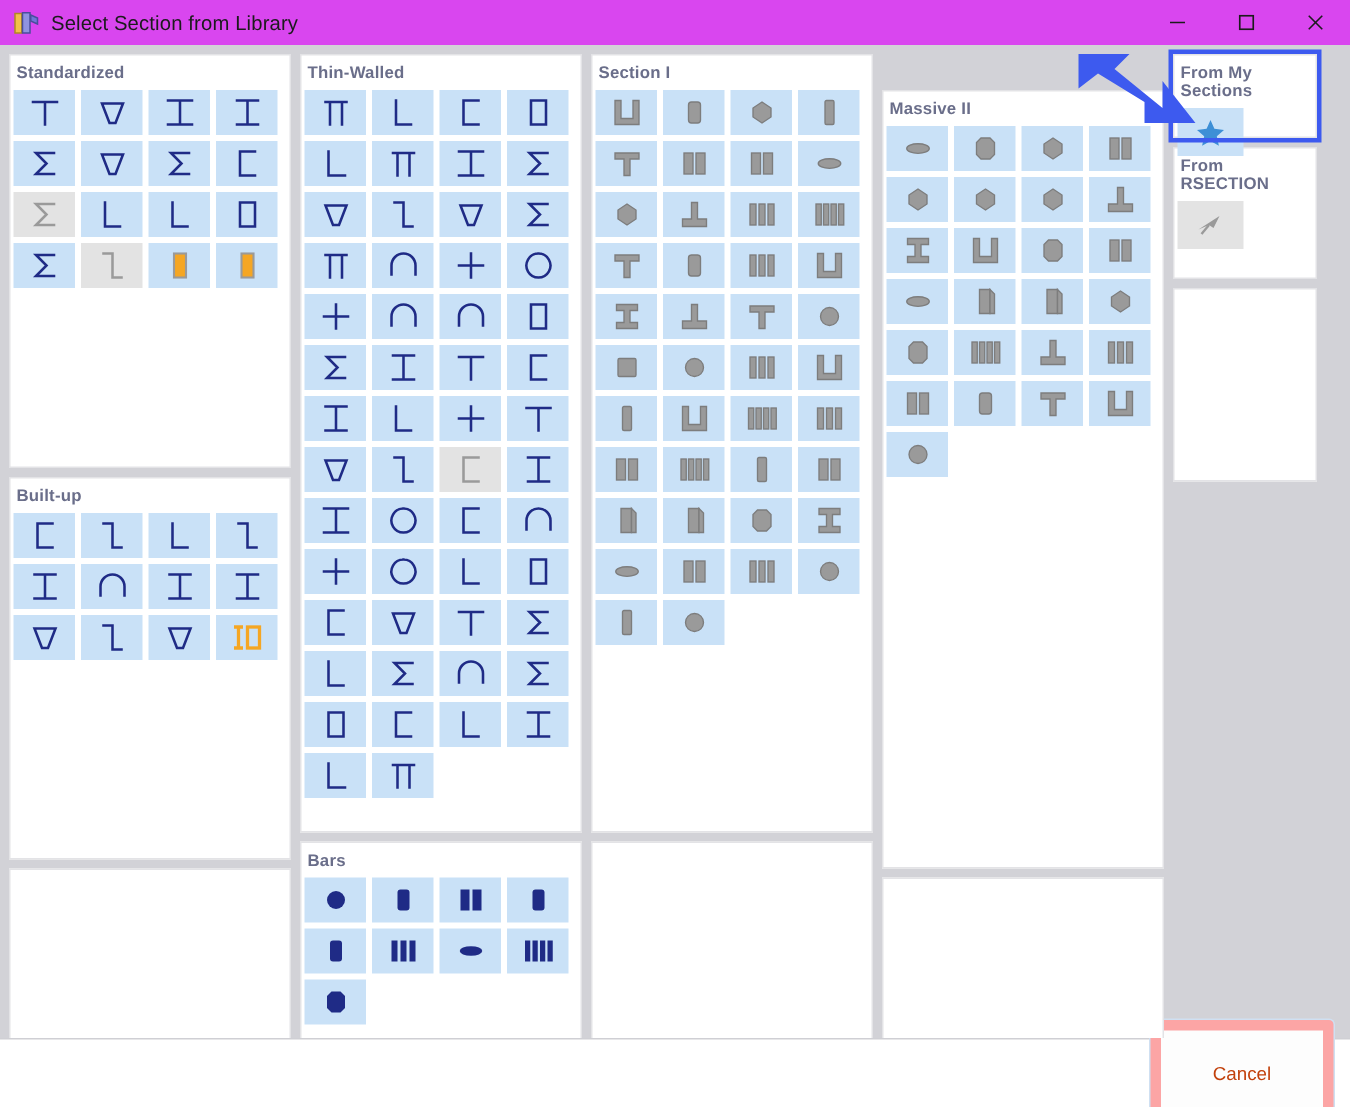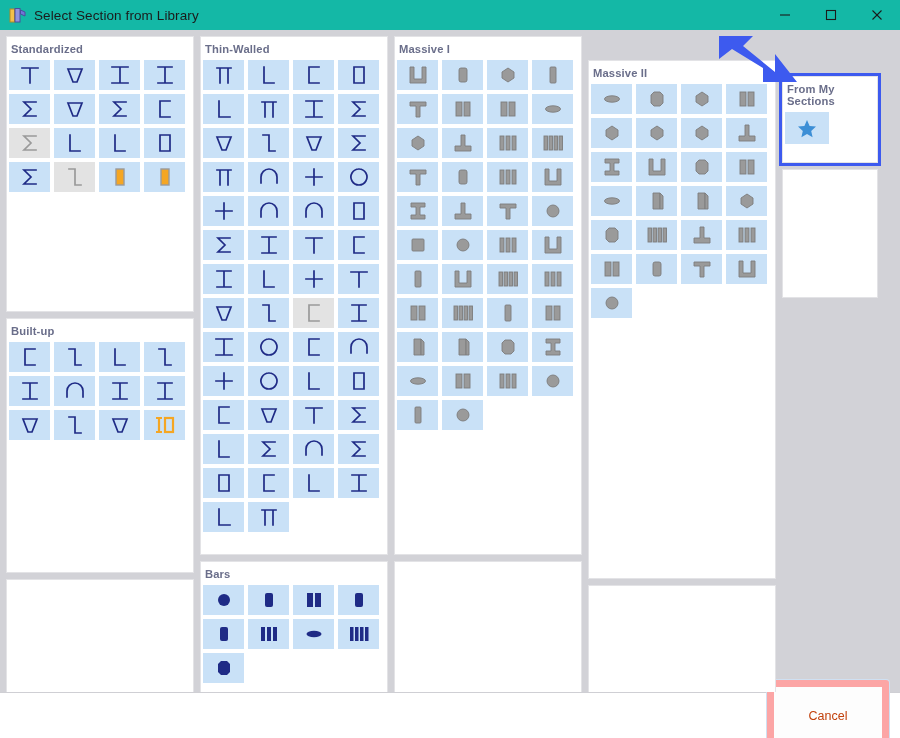--- a/index.html
+++ b/index.html
@@ -5,21 +5,21 @@
   html,body{margin:0;padding:0;}
   body{
     width:900px;height:738px;overflow:hidden;
     background:#d2d2d7;
     font-family:"Liberation Sans","DejaVu Sans",sans-serif;
     -webkit-font-smoothing:antialiased;
   }
   .window{position:relative;width:900px;height:738px;background:#d2d2d7;display:flex;flex-direction:column;}
 
   
-  .titlebar{height:30px;background:#14b8a6;display:flex;align-items:center;flex:none;position:relative;}
+  .titlebar{height:30px;background:#d946ef;display:flex;align-items:center;flex:none;position:relative;}
   .title-left{display:flex;align-items:center;padding-left:9px;gap:8px;}
   .app-icon{width:17px;height:17px;position:relative;flex:none;}
   .title-text{font-size:13.5px;color:#1b1b1b;letter-spacing:.1px;}
   .winctrls{position:absolute;right:0;top:0;height:30px;display:flex;}
   .winbtn{width:46px;height:30px;display:flex;align-items:center;justify-content:center;cursor:default;}
 
   
   .content{flex:1;position:relative;padding:6px 6px 0 6px;box-sizing:border-box;overflow:hidden;}
   .columns{display:flex;gap:6px;align-items:flex-start;}
   .col{display:flex;flex-direction:column;gap:6px;}
@@ -584,21 +584,21 @@
               <div class="tile">
                 <svg width="24" height="22" viewBox="0 0 24 22" fill="#1f2b86" stroke="none" stroke-width="0">
                   <path d="M9 4 H15 L18 7 V15 L15 18 H9 L6 15 V7 Z"></path>
                 </svg>
               </div>
             </div>
           </div>
         </div>
         <div class="col col-wide">
           <div class="panel" style="height: 519px;">
-            <div class="panel-title">Massive I</div>
+            <div class="panel-title">Section I</div>
             <div class="grid">
               <div class="tile">
                 <svg width="24" height="22" viewBox="0 0 24 22" fill="#9a9a9a" stroke="#7d7d7d" stroke-width="0.9">
                   <path d="M4 3 H8 V15 H16 V3 H20 V19 H4 Z"></path>
                 </svg>
               </div>
               <div class="tile">
                 <svg width="24" height="22" viewBox="0 0 24 22" fill="#9a9a9a" stroke="#7d7d7d" stroke-width="0.9">
                   <rect x="8" y="4" width="8" height="14" rx="2"></rect>
                 </svg>
@@ -974,26 +974,37 @@
                   <circle cx="12" cy="11" r="6"></circle>
                 </svg>
               </div>
             </div>
           </div>
           <div class="panel empty" style="height: 135px;">
             <div class="grid"></div>
           </div>
         </div>
         <div class="col col-right">
-          <div class="panel hl" style="height: 87px; margin-top: 40px;">
+          <div class="panel hl" style="height: 56px;">
             <div class="panel-title">From My Sections</div>
             <div class="grid">
               <div class="tile">
                 <svg width="22" height="21" viewBox="0 0 22 21">
     <path d="M11 2 L13.6 7.9 L20 8.6 L15.2 12.9 L16.6 19.2 L11 16 L5.4 19.2 L6.8 12.9 L2 8.6 L8.4 7.9 Z" fill="#3d8fd6"></path>
+                </svg>
+              </div>
+            </div>
+          </div>
+          <div class="panel" style="height: 88px;">
+            <div class="panel-title">From RSECTION</div>
+            <div class="grid">
+              <div class="tile disabled">
+                <svg width="24" height="22" viewBox="0 0 24 22">
+    <path d="M4 14 L18 5 L14 13 L11 11 Z" fill="#9a9a9a"></path>
+    <path d="M11 11 L6 17" stroke="#9a9a9a" stroke-width="1.6"></path>
                 </svg>
               </div>
             </div>
           </div>
           <div class="panel empty" style="height: 129px;">
             <div class="grid"></div>
           </div>
         </div>
       </div>
 

